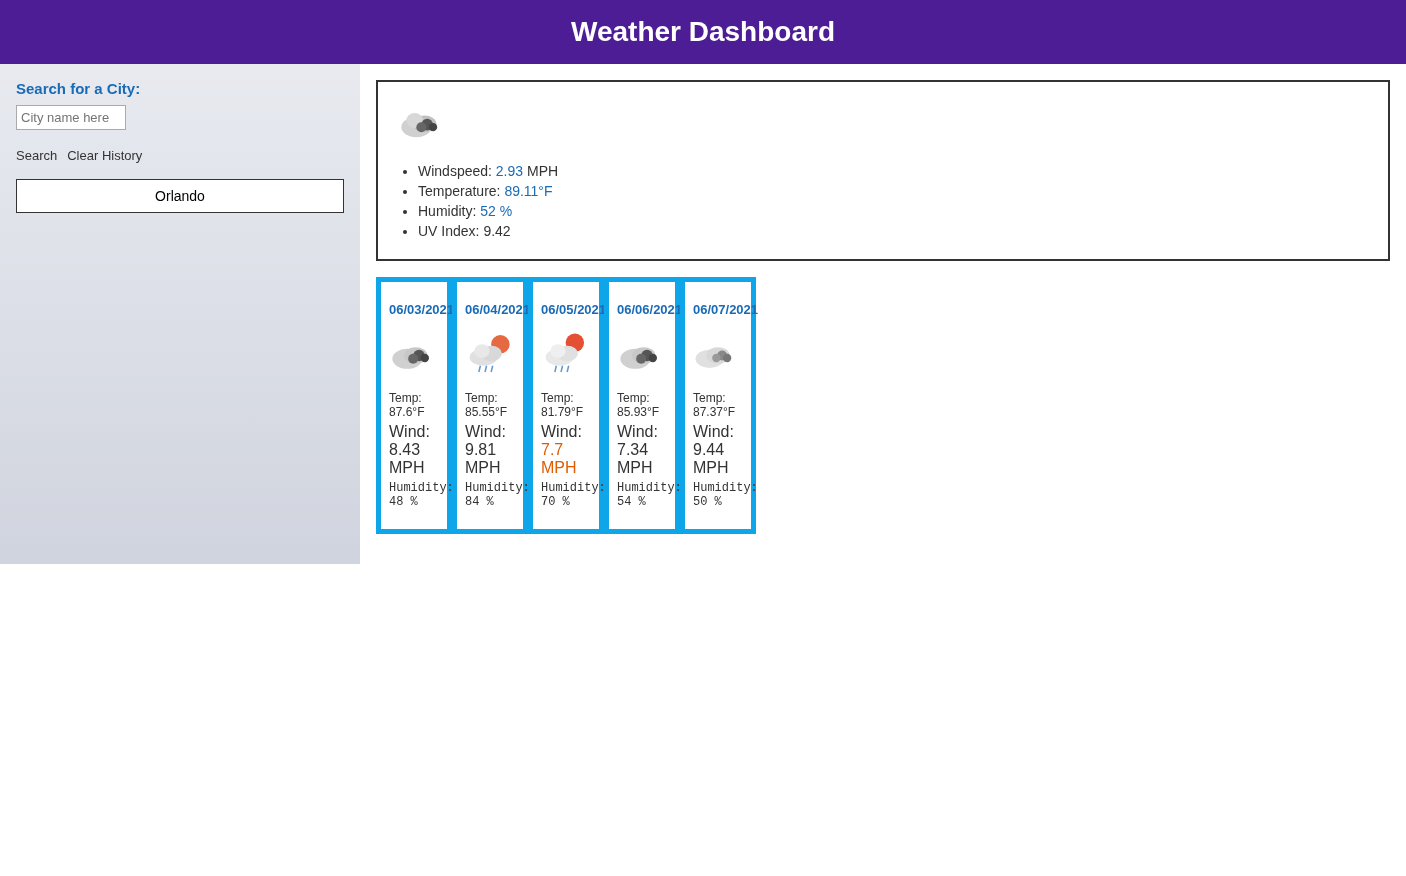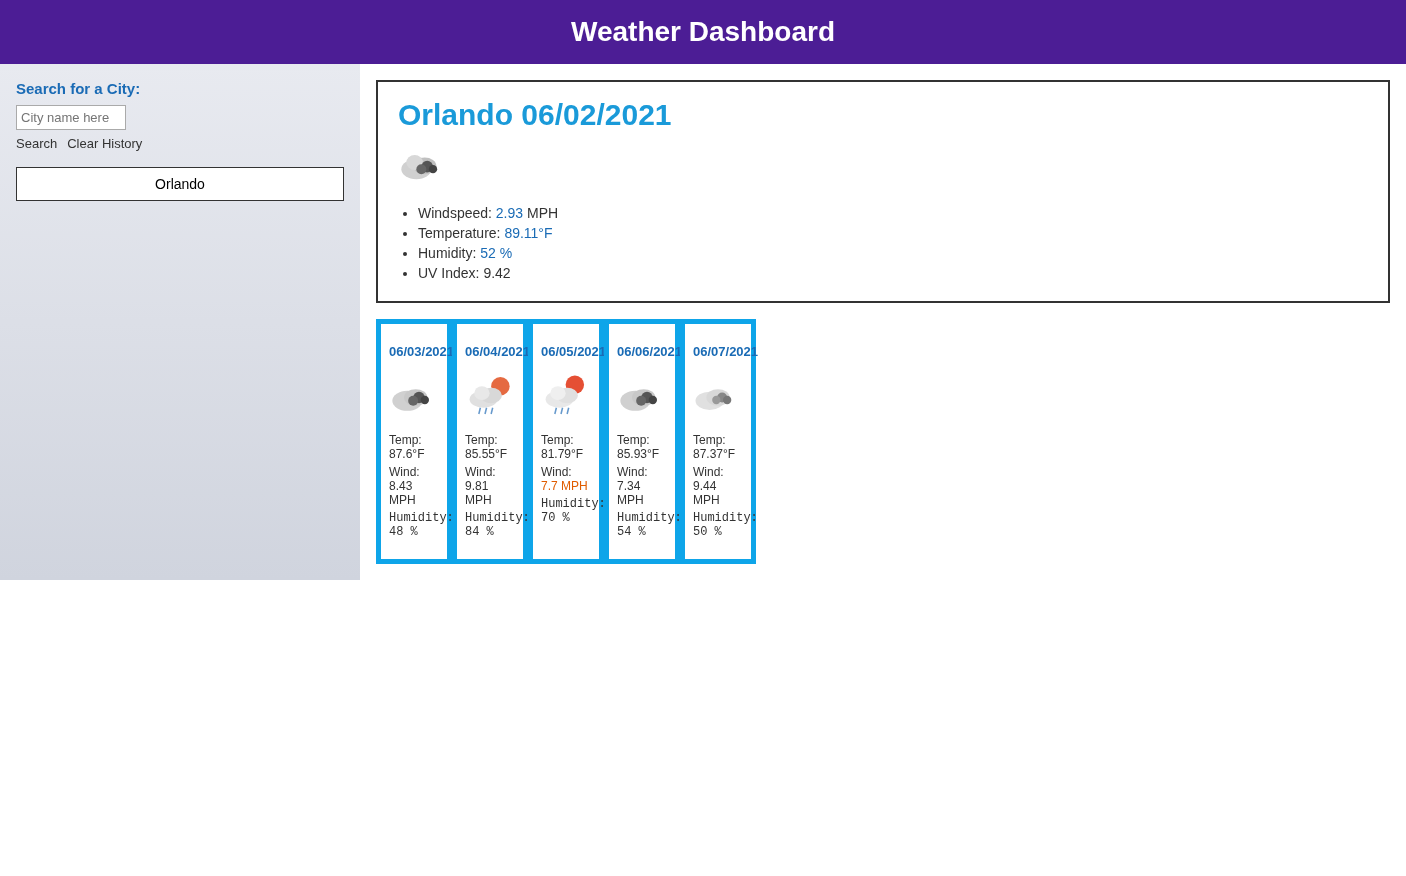--- a/index.html
+++ b/index.html
@@ -34,21 +34,21 @@
       font-size: 15px;
       font-weight: bold;
       margin-bottom: 8px;
     }
     #search-input {
       width: 110px;
       padding: 4px 4px;
       border: 1px solid #aaa;
       font-size: 13px;
       color: #be185d;
-      margin-bottom: 6px;
+      margin-bottom: 18px;
     }
     #search-buttons {
       display: flex;
       gap: 10px;
       margin-bottom: 16px;
     }
     .search-btn {
       background: none;
       border: none;
       cursor: pointer;
@@ -124,21 +124,21 @@
       height: 60px;
       display: flex;
       align-items: center;
     }
     .forecast-temp {
       font-size: 12px;
       color: #333;
       margin-bottom: 4px;
     }
     .forecast-wind {
-      font-size: 12px;
+      font-size: 16px;
       color: #333;
       margin-bottom: 4px;
     }
     .forecast-humidity {
       font-size: 12px;
       color: #333;
       font-family: Liberation Mono, monospace;
     }
 
     
@@ -162,23 +162,20 @@
     <div id="search-buttons">
       <button class="search-btn">Search</button>
       <button class="search-btn">Clear History</button>
     </div>
     <div class="history-item">Orlando</div>
   </div>
 
   <div id="content">
 
     <div id="today-card">
-      <div id="today-title">
-        <span>Orlando</span> <span>06/02/2021</span>
-      </div>
       <div id="today-icon">
         
         <svg class="weather-icon-svg" viewBox="0 0 60 50" xmlns="http://www.w3.org/2000/svg">
           <ellipse cx="22" cy="30" rx="18" ry="12" fill="#d0d0d0"></ellipse>
           <ellipse cx="32" cy="26" rx="14" ry="10" fill="#c0c0c0"></ellipse>
           <ellipse cx="20" cy="22" rx="10" ry="9" fill="#d8d8d8"></ellipse>
           <circle cx="35" cy="27" r="7" fill="#555"></circle>
           <circle cx="42" cy="30" r="5" fill="#444"></circle>
           <circle cx="28" cy="30" r="6" fill="#666"></circle>
         </svg>

